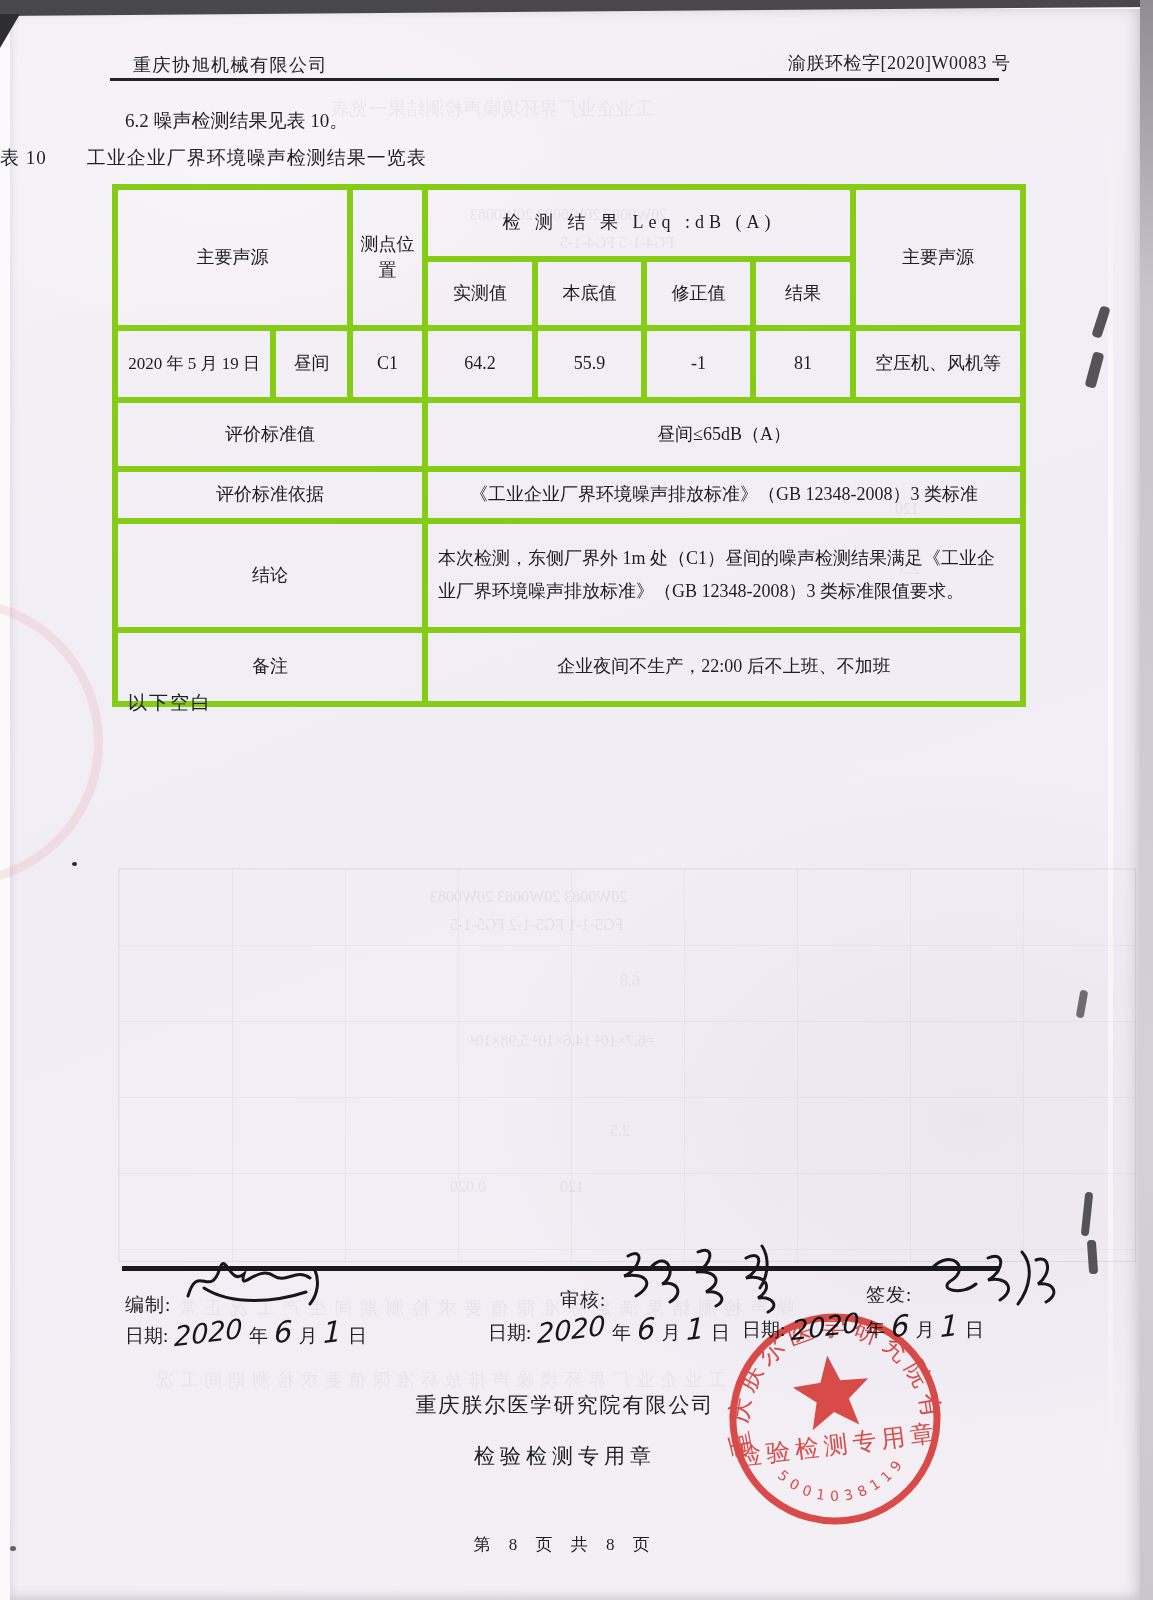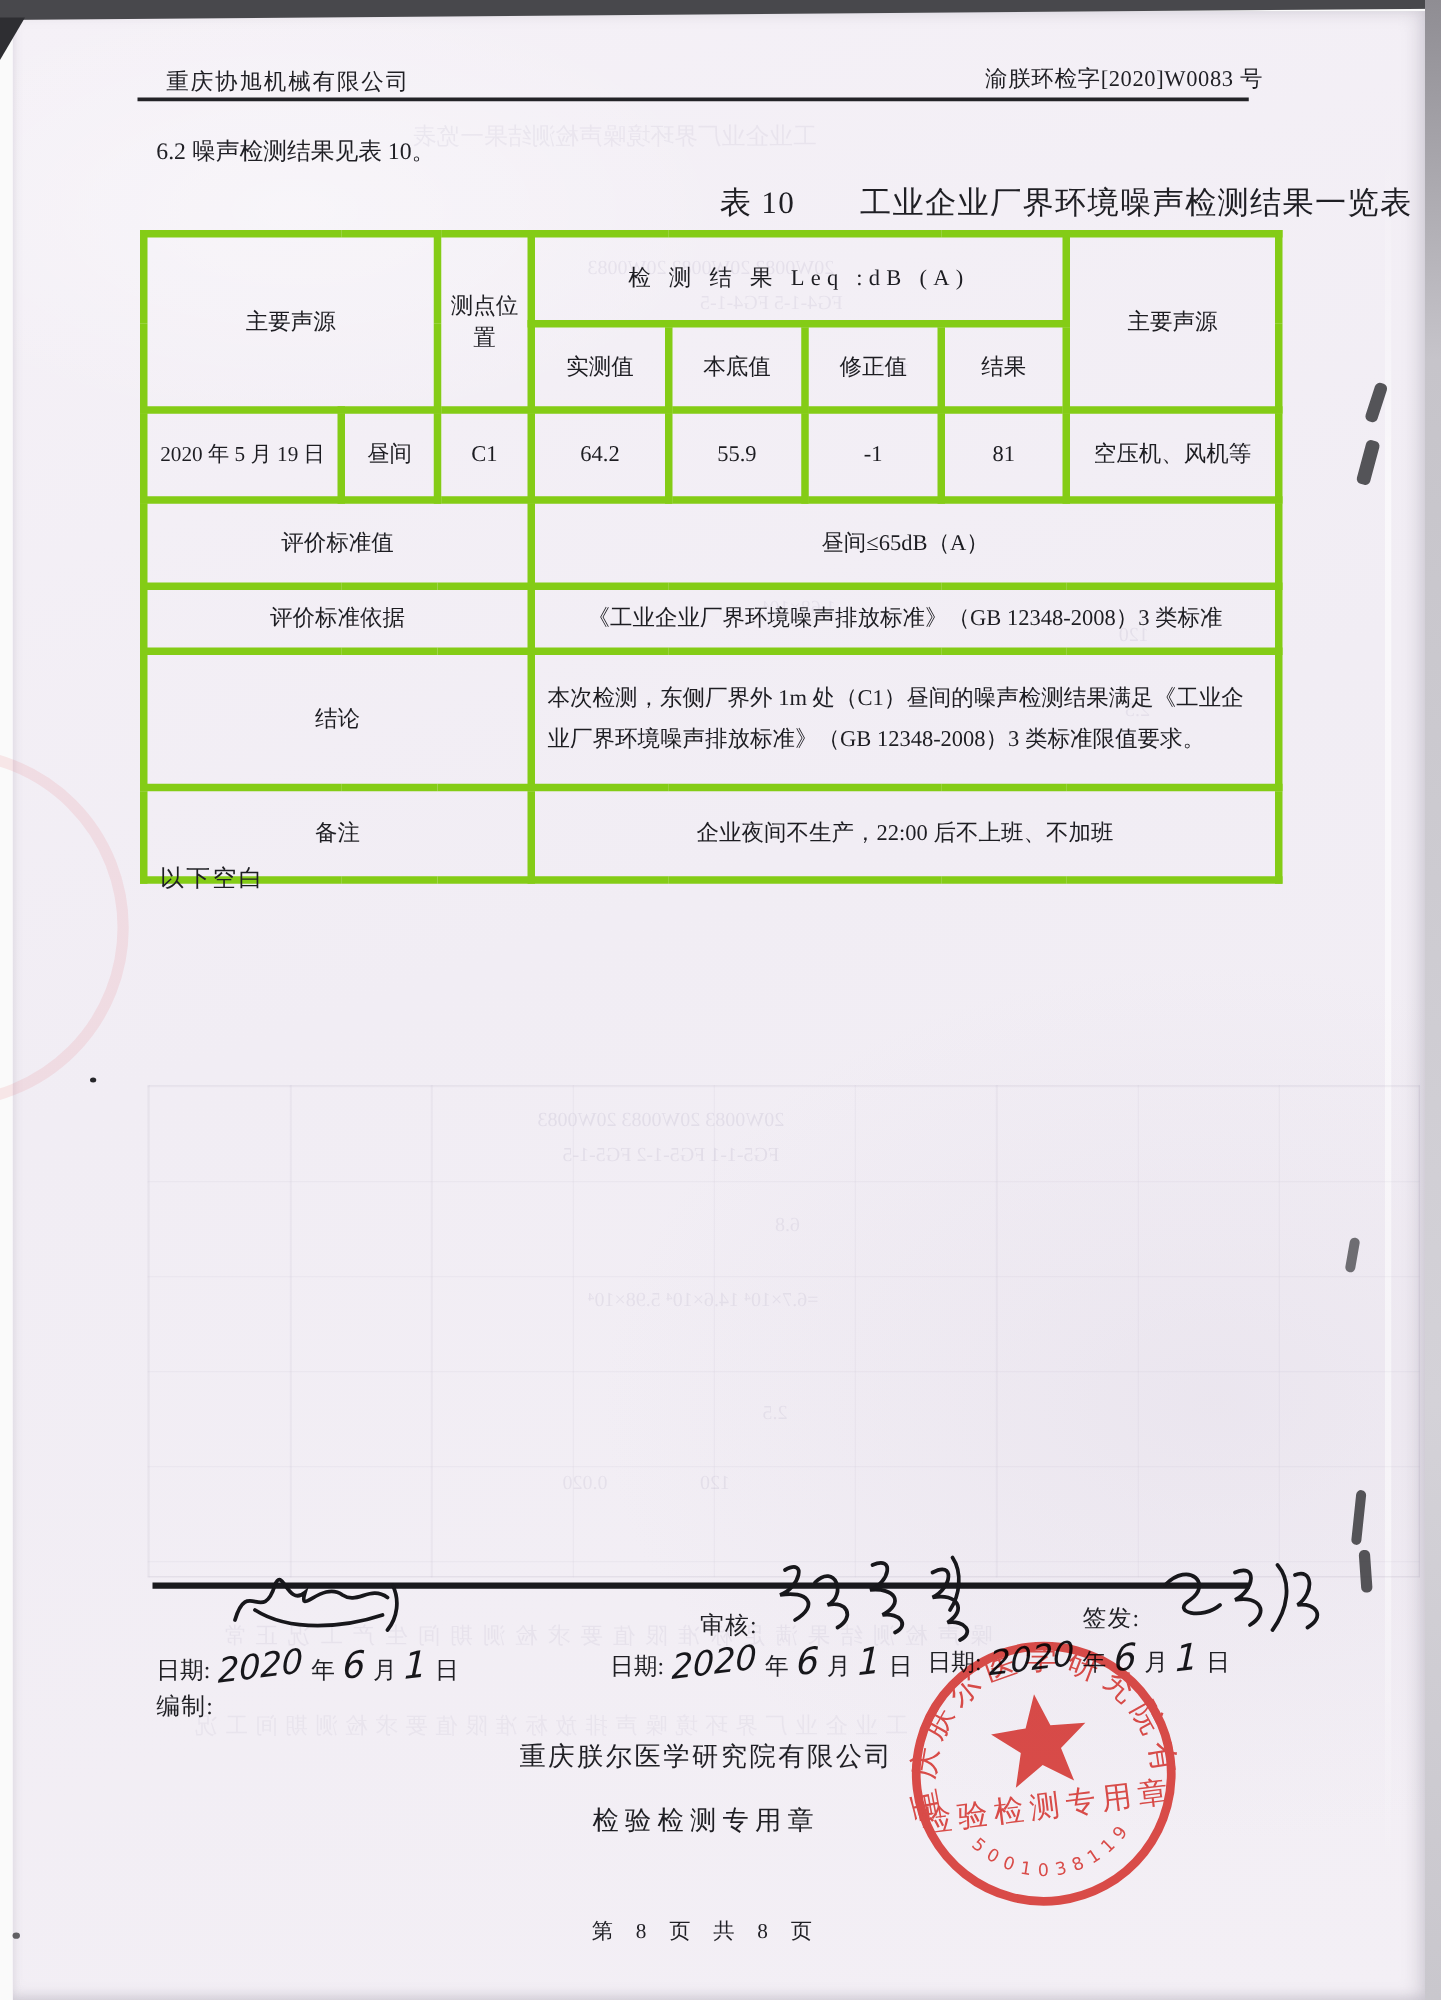--- a/index.html
+++ b/index.html
@@ -26,21 +26,21 @@
     box-shadow:inset -6px 0 14px rgba(120,115,130,.25), inset 0 -3px 8px rgba(150,145,160,.18);
   }
   #fold-highlight{left:1108px;top:120px;width:5px;height:1380px;
     background:linear-gradient(rgba(255,255,255,0),rgba(255,255,255,.6) 20%,rgba(255,255,255,.5) 80%,rgba(255,255,255,0));}
   
   #company-name{left:133px;top:53px;font-size:18px;letter-spacing:1.5px;}
   #doc-number{left:788px;top:51px;font-size:18px;letter-spacing:.5px;}
   #header-rule{left:110px;top:78px;width:889px;height:3px;background:#232327;}
   
   #section-line{left:125px;top:108px;font-size:19px;}
-  #table-title{left:0;top:145px;width:1130px;text-align:right;font-size:25px;letter-spacing:1px;font-family:Liberation Serif, serif;}
+  #table-title{left:0;top:145px;width:1130px;text-align:left;font-size:19px;letter-spacing:1px;font-family:Liberation Serif, serif;}
   
   #noise-table{left:112px;top:184px;width:908px;border-collapse:collapse;table-layout:fixed;
     font-size:18px;color:#1d1d22;}
   #noise-table td{border:6px solid #84cc16;text-align:center;vertical-align:middle;
     padding:0 4px;line-height:1.4;font-family:Liberation Serif, serif;}
   #noise-table{border:3px solid #1c1c20;}
   #noise-table td.lg{letter-spacing:5px;}
   #noise-table td.left{text-align:left;padding:18px 10px;line-height:1.85;}
   
   #below-blank{left:128px;top:690px;font-size:19px;letter-spacing:2px;}
@@ -158,21 +158,21 @@
     <td colspan="3">备注</td>
     <td colspan="5">企业夜间不生产，22:00 后不上班、不加班</td>
   </tr>
 </tbody>
   </table>
 
 <div class="abs" id="below-blank">以下空白</div>
 
 <div class="abs" id="sign-rule"></div>
 
-<div class="abs sign-label" style="left:125px;top:1352px;">编制:</div>
+<div class="abs sign-label" style="left:125px;top:1292px;">编制:</div>
 <svg class="abs" style="left:180px;top:1248px;" width="170" height="66">
   <path class="sig" d="M8,48 C18,14 30,52 40,20 C46,4 50,38 64,26 C58,46 78,16 94,28 C106,36 116,20 130,30 M24,40 C52,58 96,54 126,44 M134,20 C140,32 138,46 130,56"></path>
 </svg>
 
 <div class="abs sign-label" style="left:560px;top:1287px;">审核:</div>
 <svg class="abs" style="left:612px;top:1236px;" width="210" height="80">
   <path class="sig" d="M16,20 C34,10 28,34 12,40 C34,36 44,48 24,60 M40,30 C56,14 66,40 50,48 C66,44 72,58 58,66 M86,16 C104,8 100,30 84,36 C104,34 112,46 94,56 C108,54 116,64 104,70 M134,22 C152,12 150,34 134,42 C154,38 162,52 146,62 C160,60 168,70 156,76 M150,10 C158,22 156,40 148,52"></path>
 </svg>
 
 <div class="abs sign-label" style="left:866px;top:1282px;">签发:</div>

